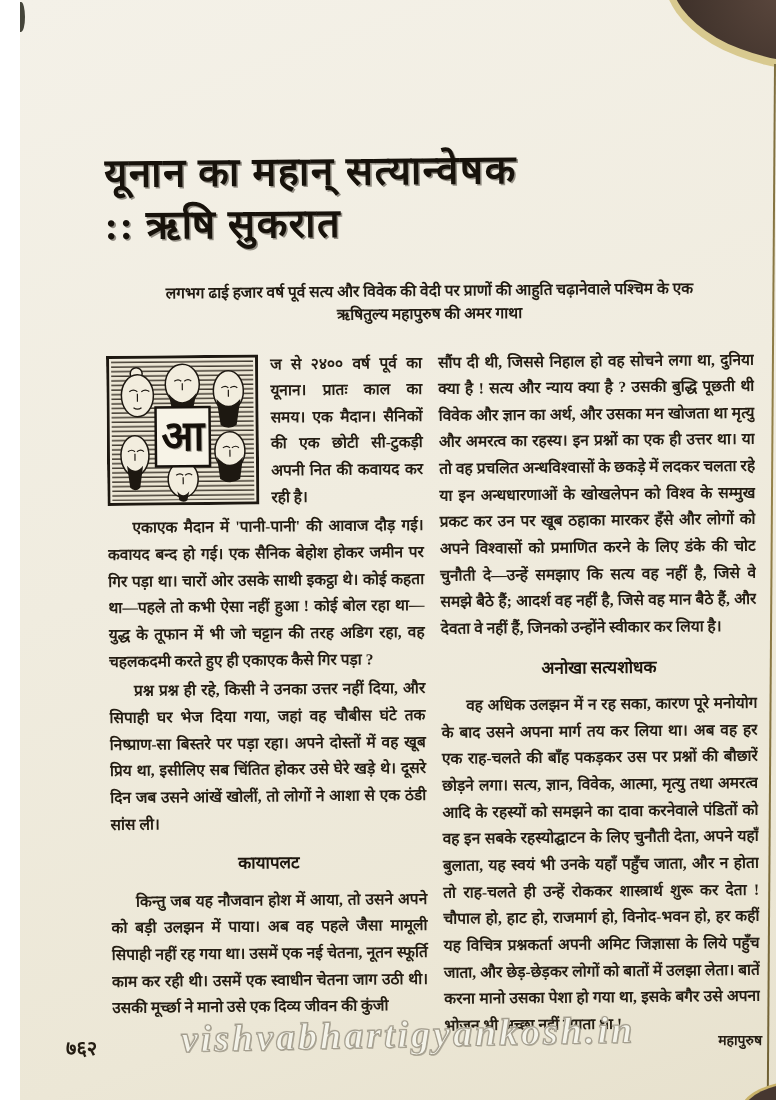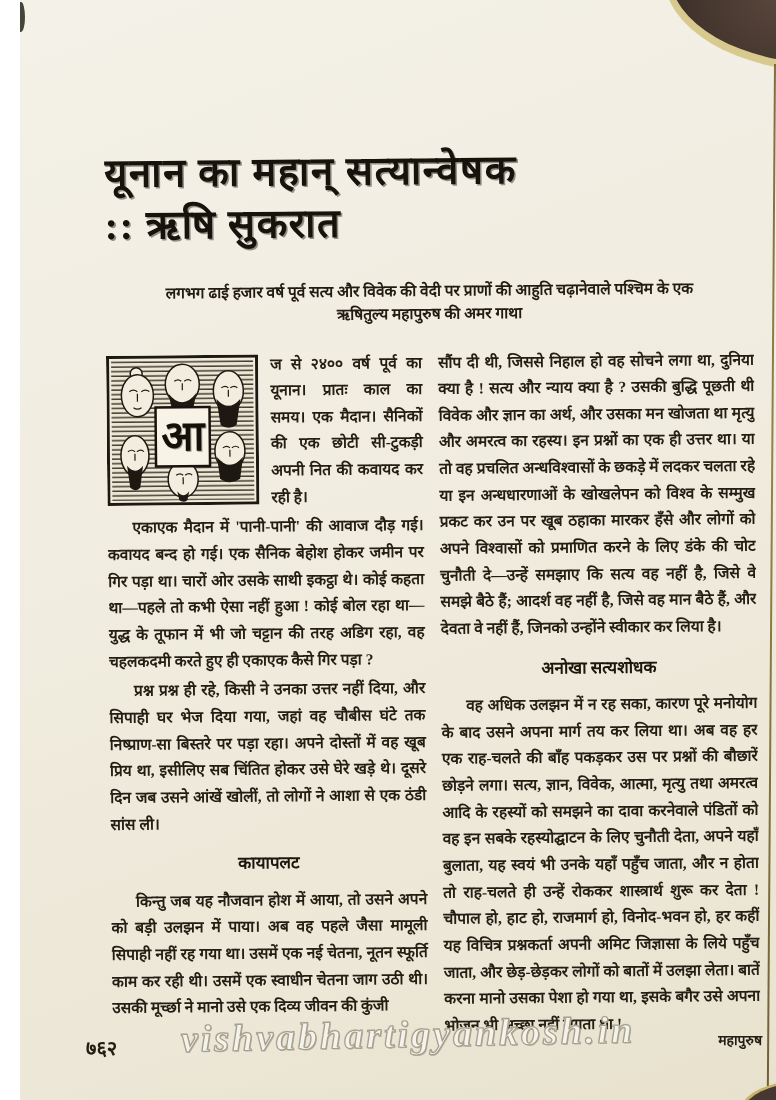--- a/index.html
+++ b/index.html
@@ -46,21 +46,21 @@
   .dropcap{position:absolute;left:51px;top:54px;width:50px;height:55px;
     display:flex;align-items:center;justify-content:center;
     font-size:42px;font-weight:bold;color:#15100a;text-shadow:1px 1px 0 rgba(30,24,15,.4);}
   
   .watermark{position:absolute;left:110px;width:556px;top:1012px;text-align:center;
     font-style:italic;font-size:38px;letter-spacing:3px;font-weight:bold;
     color:rgba(250,248,240,0.92);
     -webkit-text-stroke:1.2px #a49e8e;
     text-shadow:1px 1px 0 #b3ae9e,-1px -1px 0 #d8d3c4;
     transform:rotate(-1.2deg);}
-  .pagenum{position:absolute;left:66px;top:1034px;font-size:20px;font-weight:bold;color:#241d13;}
+  .pagenum{position:absolute;left:46px;top:1034px;font-size:20px;font-weight:bold;color:#241d13;}
   .footer-right{position:absolute;right:34px;top:1030px;font-size:14px;font-weight:bold;color:#241d13;}
 </style>
 </head>
 <body>
 
 <div class="page">
 
   <div class="corner-glow"></div>
   <div class="corner-blob"></div>
   <div class="edge-strip"></div>

